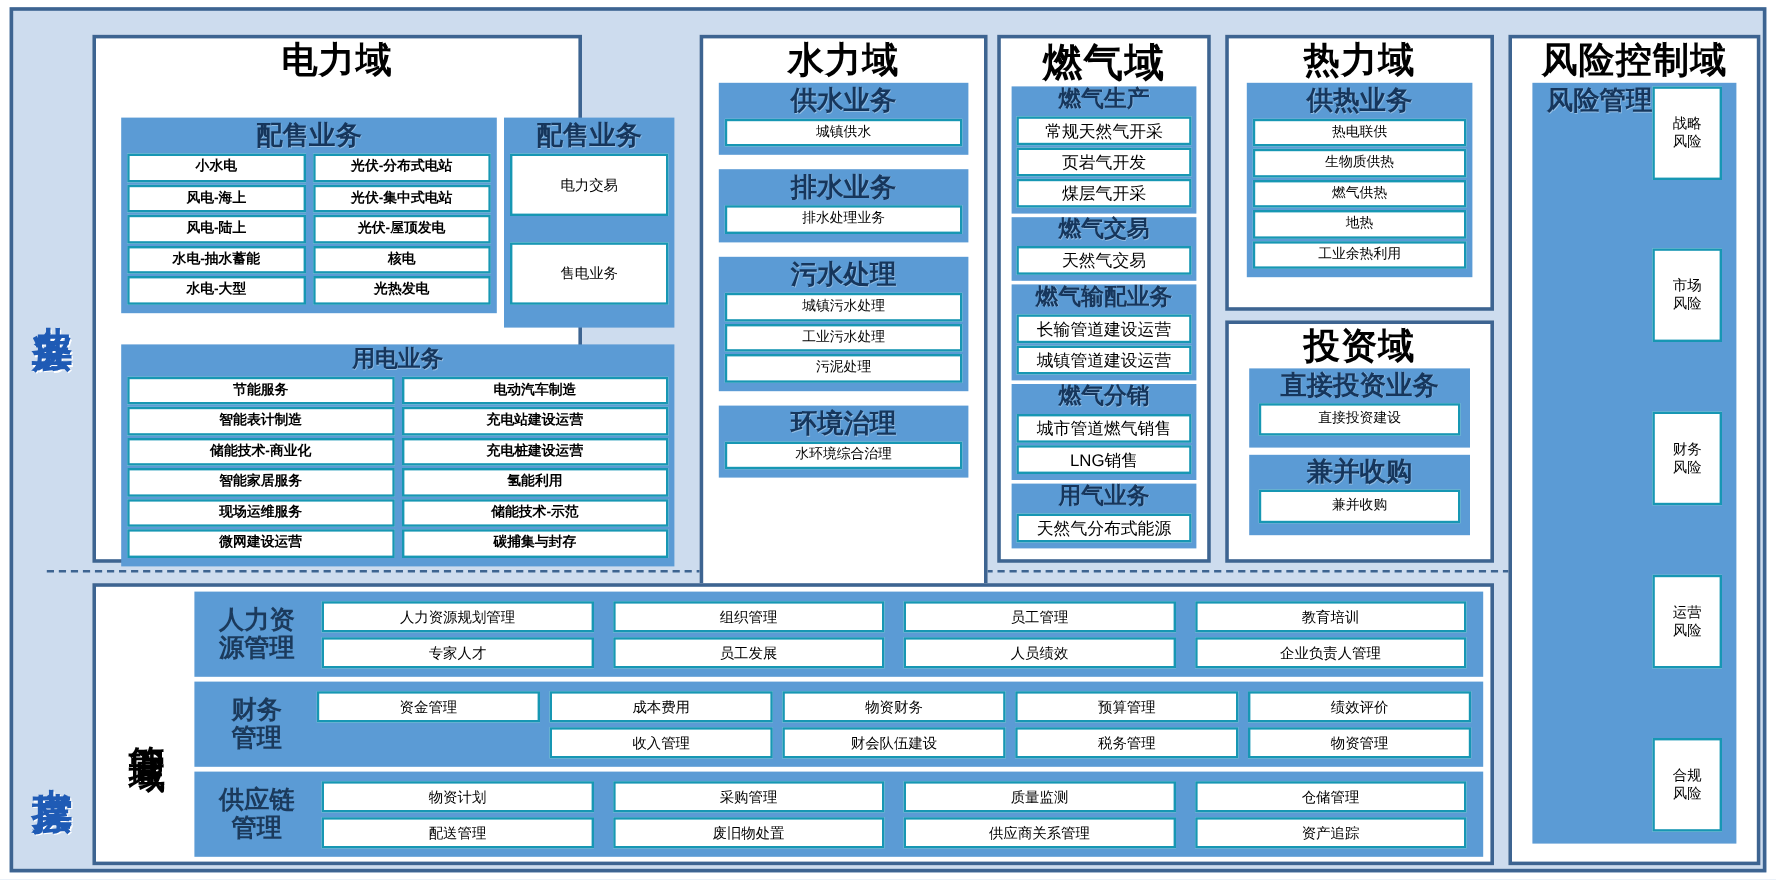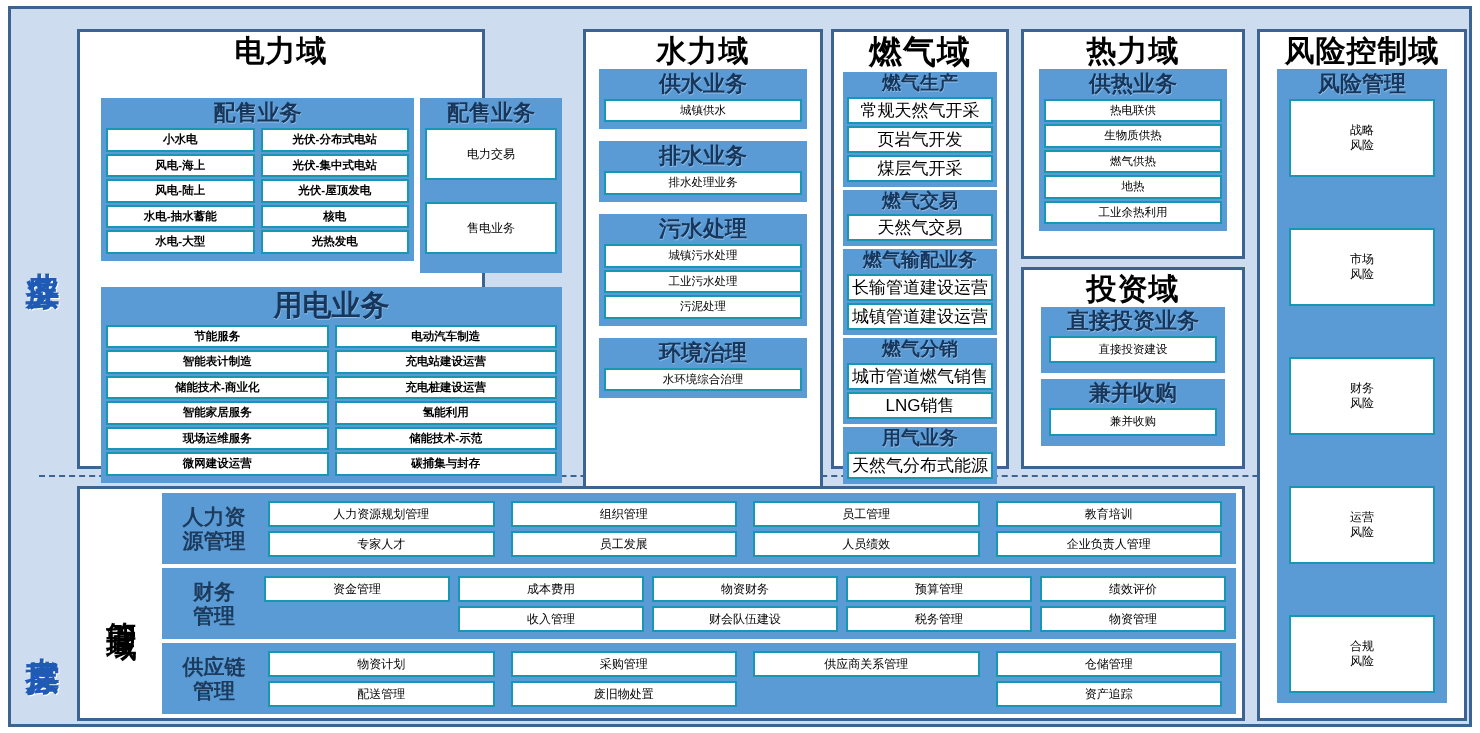--- a/index.html
+++ b/index.html
@@ -67,21 +67,21 @@
   .group-title {
     text-align: center;
     font-size: 19px;
     font-weight: bold;
     color: #16365c;
     line-height: 1.1;
     margin-bottom: 3px;
     text-shadow: 0.5px 0.5px 0 rgba(255,255,255,.35);
   }
   .group-title.lg { font-size: 22px; }
-  .group-title.xl { font-size: 29px; }
+  .group-title.xl { font-size: 19px; }
 
   
   .item {
     background: #ffffff;
     border: 2px solid #1797b3;
     color: #000000;
     font-size: 11.5px;
     text-align: center;
     line-height: 1;
     padding: 4px 2px;
@@ -104,38 +104,38 @@
   
   #domain-water { left: 572px; top: 20px; width: 240px; height: 484px; }
   #domain-water .groups { padding: 0 10px; }
   #domain-water .group { margin-bottom: 12px; }
 
   
   #domain-gas { left: 820px; top: 20px; width: 178px; height: 440px; }
   #domain-gas .groups { padding: 0 6px; }
   #domain-gas .group { margin-bottom: 3px; padding: 1px 4px 3px 4px; }
   #domain-gas .group-title { font-size: 19px; }
-  #domain-gas .item { font-size: 17px; padding: 3px 1px; }
+  #domain-gas .item { font-size: 14px; padding: 3px 1px; }
 
   
   #domain-heat { left: 1010px; top: 20px; width: 224px; height: 230px; }
   #domain-heat .groups { padding: 0 12px; }
 
   
   #domain-invest { left: 1010px; top: 258px; width: 224px; height: 202px; }
   #domain-invest .groups { padding: 0 14px; }
   #domain-invest .group { margin-bottom: 6px; padding: 2px 8px 8px 8px; }
   #domain-invest .item { padding: 6px 2px; }
 
   
   #domain-risk { left: 1246px; top: 20px; width: 210px; height: 692px; }
   #domain-risk .groups { padding: 0 14px; height: calc(100% - 46px); }
   #domain-risk .group {
     height: 100%;
-    display: flex; flex-direction: column;
+    display: flex; flex-direction: row;
     padding: 3px 12px 10px 12px;
     margin-bottom: 0;
   }
   #domain-risk .risk-list { flex:1; display:flex; flex-direction:column; justify-content:space-between; }
   #domain-risk .item {
     padding: 22px 2px;
     font-size: 12px;
     margin-bottom: 0;
     line-height: 1.25;
     white-space: normal;
@@ -393,20 +393,21 @@
         <div class="mgmt-cols">
           <div class="mgmt-col">
             <div class="item">物资计划</div>
             <div class="item">配送管理</div>
           </div>
           <div class="mgmt-col">
             <div class="item">采购管理</div>
             <div class="item">废旧物处置</div>
           </div>
           <div class="mgmt-col">
+            <div class="item">质量监测</div>
             <div class="item">供应商关系管理</div>
           </div>
           <div class="mgmt-col">
             <div class="item">仓储管理</div>
             <div class="item">资产追踪</div>
           </div>
         </div>
       </div>
 
     </div>

